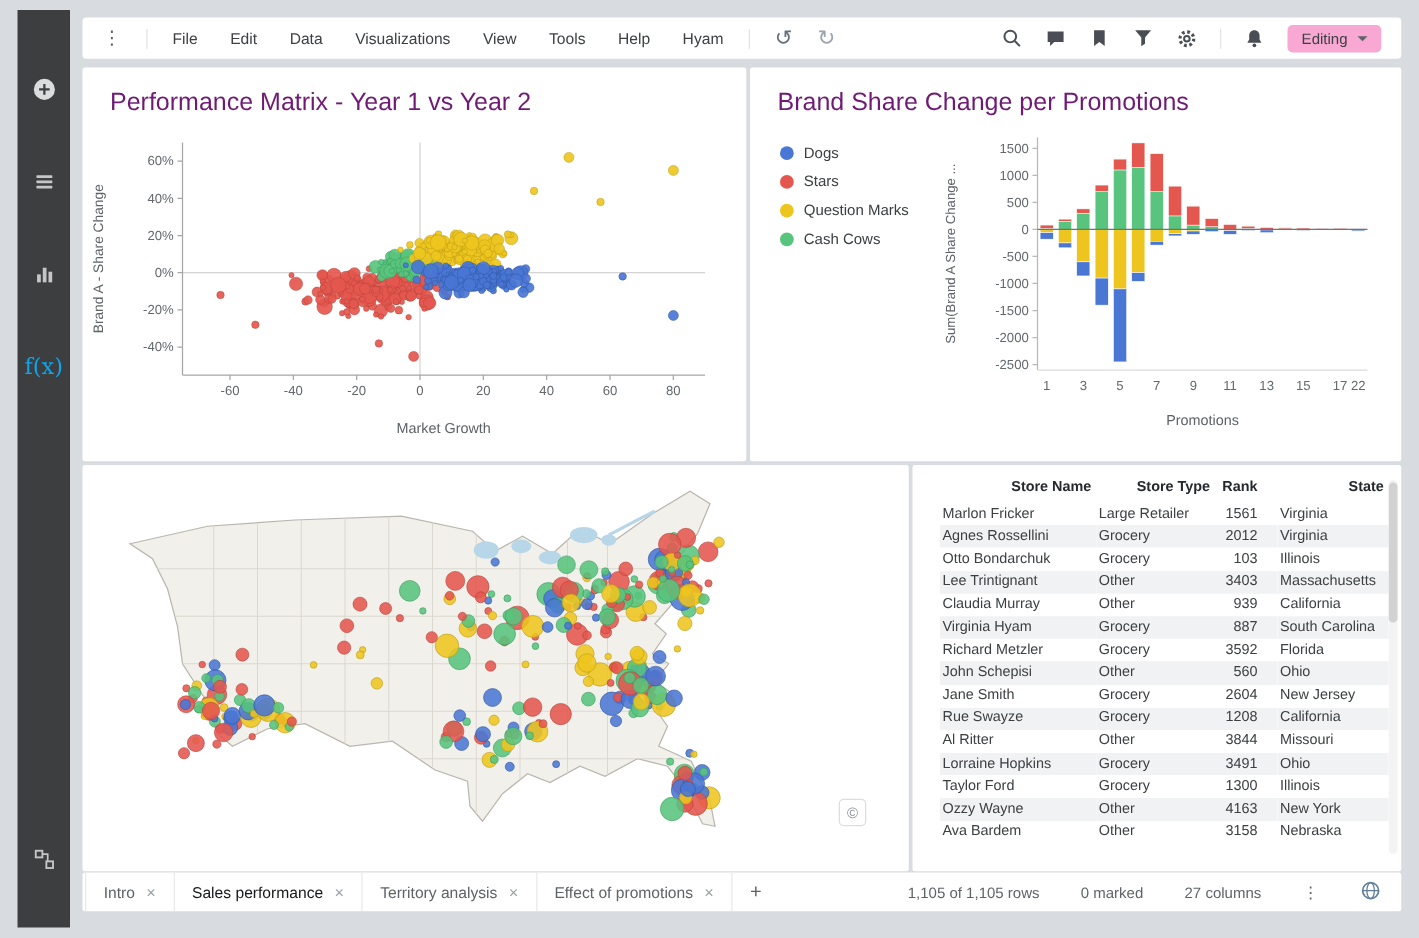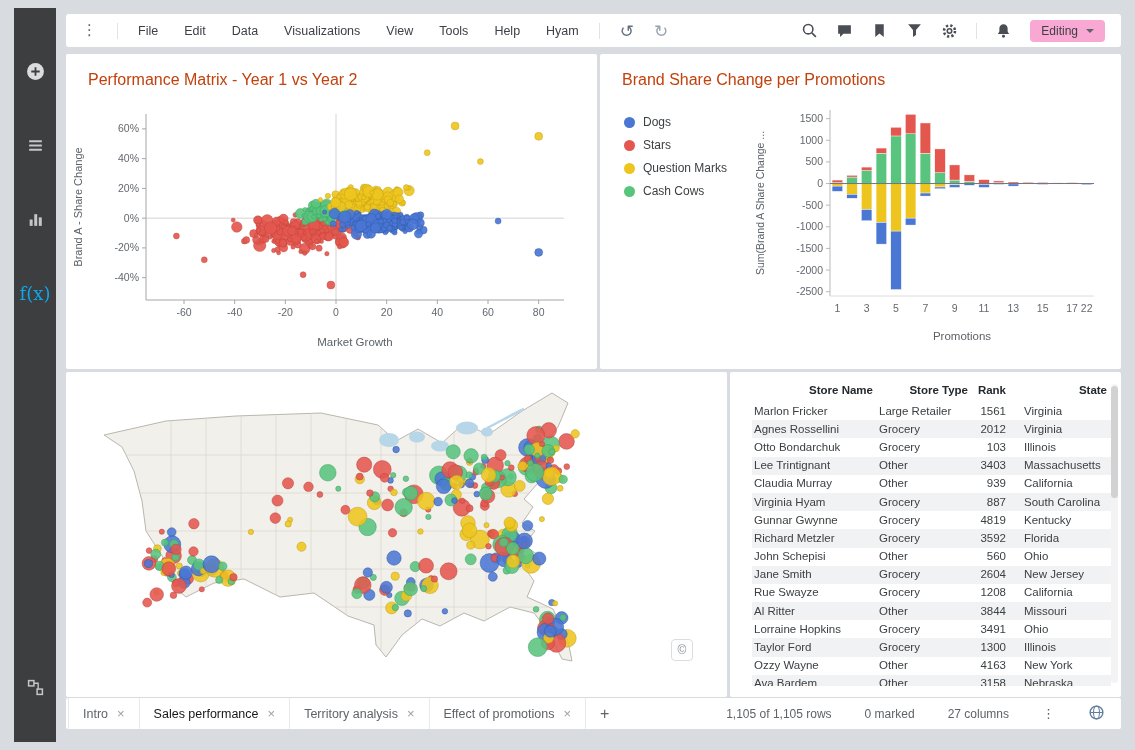--- a/index.html
+++ b/index.html
@@ -30,21 +30,21 @@
   .redo{font-size:17px;color:#9aa3b0}
   .tb-right{margin-left:auto;display:flex;align-items:center;gap:18px}
   .tb-icon{width:17px;height:17px;display:flex;align-items:center;justify-content:center}
   .mode-btn{display:flex;align-items:center;gap:8px;background:#f9a8d4;border-radius:4px;
             padding:4px 11px;font-size:12px;color:#3c4043}
   .caret-down{width:0;height:0;border-left:4px solid transparent;border-right:4px solid transparent;border-top:4.5px solid #5f6368}
 
   
   .canvas{position:absolute;top:46px;left:2px;right:0;bottom:45px}
   .panel{position:absolute;background:#fff;border-radius:2px;overflow:hidden}
-  .panel h2{font-size:16px;font-weight:400;color:#c2410c;padding:17px 0 0 22px;white-space:nowrap}
+  .panel h2{font-size:20px;font-weight:400;color:#701a75;padding:17px 0 0 22px;white-space:nowrap}
   .scatter-panel{left:0;top:0;width:531px;height:315px}
   .bars-panel{left:534px;top:0;right:0;height:315px}
   .map-panel{left:0;top:318px;width:661px;bottom:0}
   .table-panel{left:664px;top:318px;right:0;bottom:0;padding:8px 10px 0 22px}
   .scatter-svg{position:absolute;left:0;top:46px;width:531px;height:260px}
   .bars-body{position:absolute;left:0;top:46px;right:0;bottom:0;display:flex}
   .bars-legend{list-style:none;width:150px;padding:15px 0 0 24px}
   .bars-legend li{display:flex;align-items:center;gap:8px;font-size:12px;color:#3c4043;margin-bottom:9px}
   .bars-legend .dot{width:11px;height:11px;border-radius:50%;flex:none}
   .bars-svg{width:365px;height:267px}
@@ -1426,26 +1426,20 @@
                   <td class="num">939</td>
                   <td>California</td>
                 </tr>
                 <tr>
                   <td>Virginia Hyam</td>
                   <td>Grocery</td>
                   <td class="num">887</td>
                   <td>South Carolina</td>
                 </tr>
                 <tr>
-                  <td>Gunnar Gwynne</td>
-                  <td>Grocery</td>
-                  <td class="num">4819</td>
-                  <td>Kentucky</td>
-                </tr>
-                <tr>
                   <td>Richard Metzler</td>
                   <td>Grocery</td>
                   <td class="num">3592</td>
                   <td>Florida</td>
                 </tr>
                 <tr>
                   <td>John Schepisi</td>
                   <td>Other</td>
                   <td class="num">560</td>
                   <td>Ohio</td>

